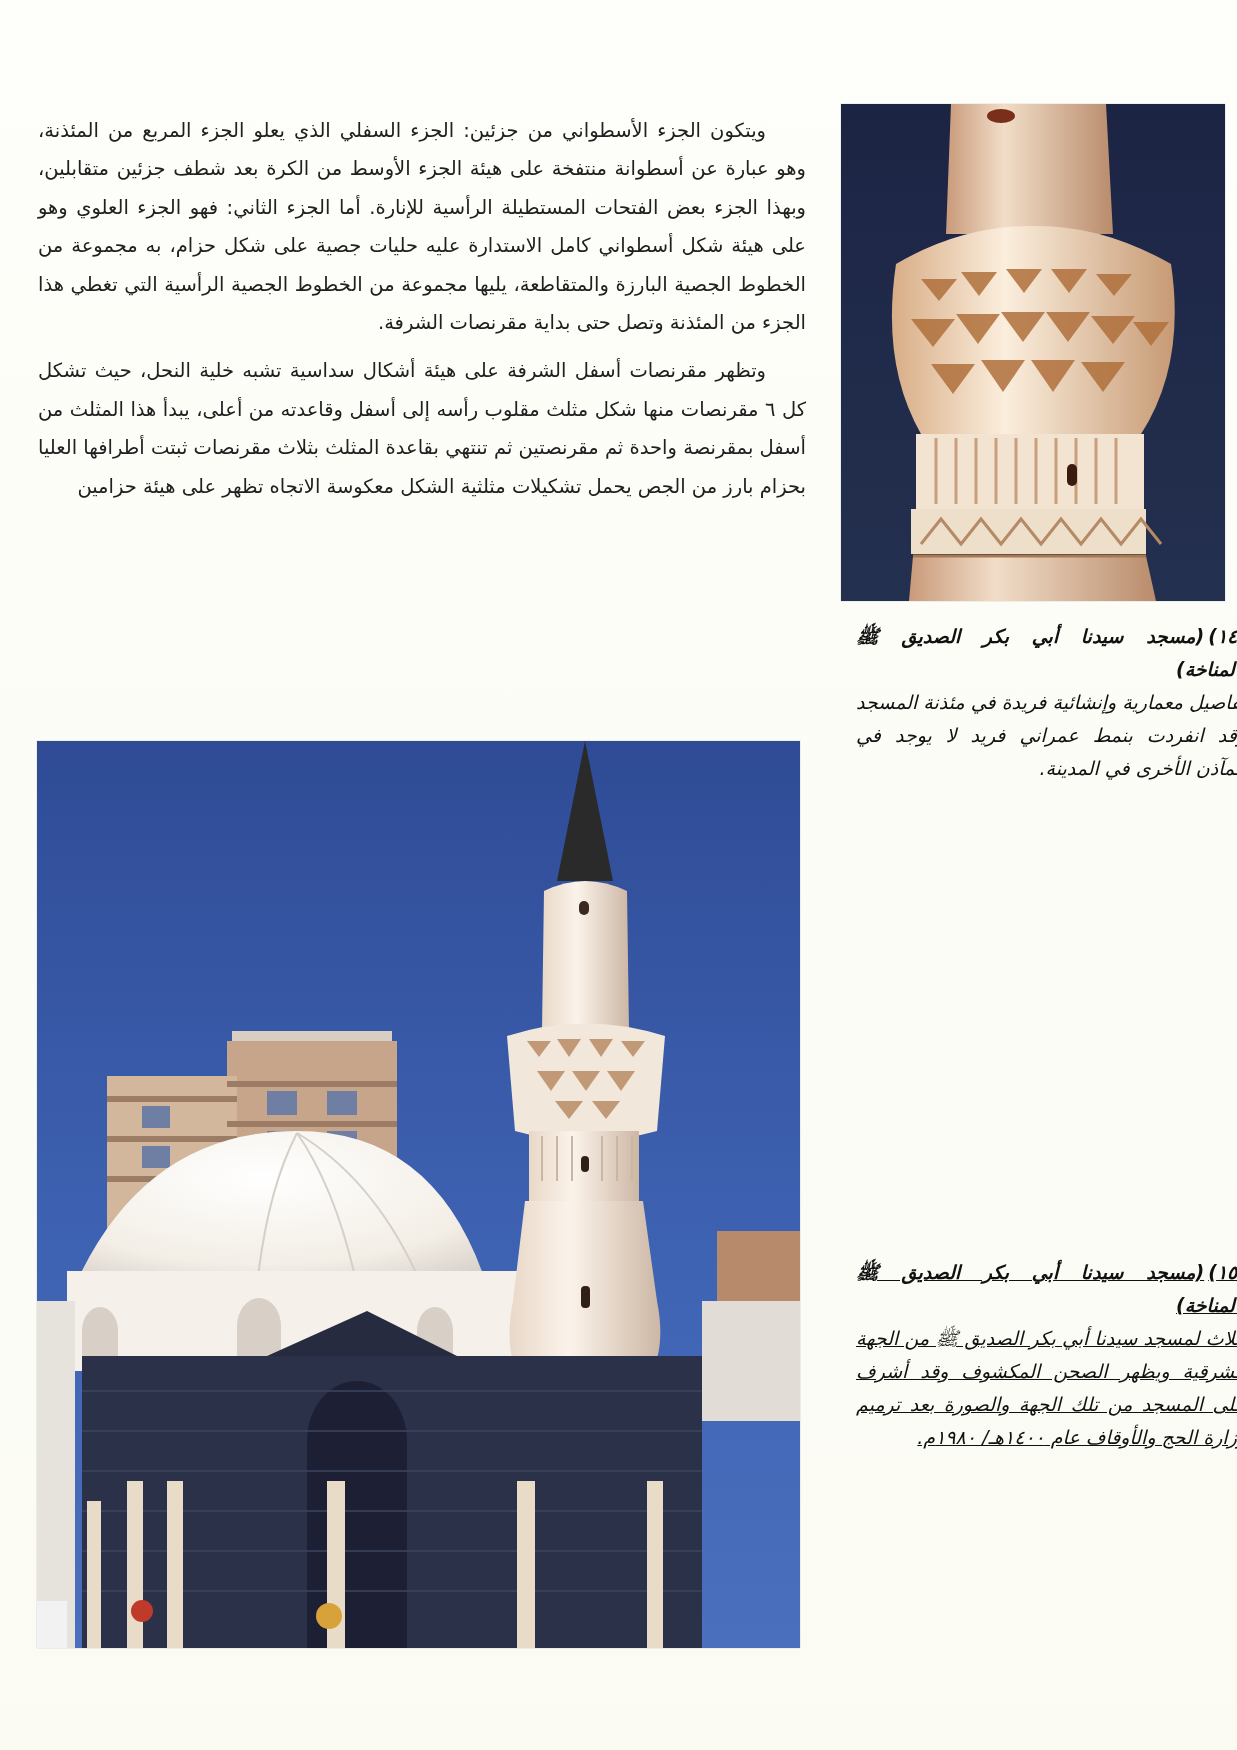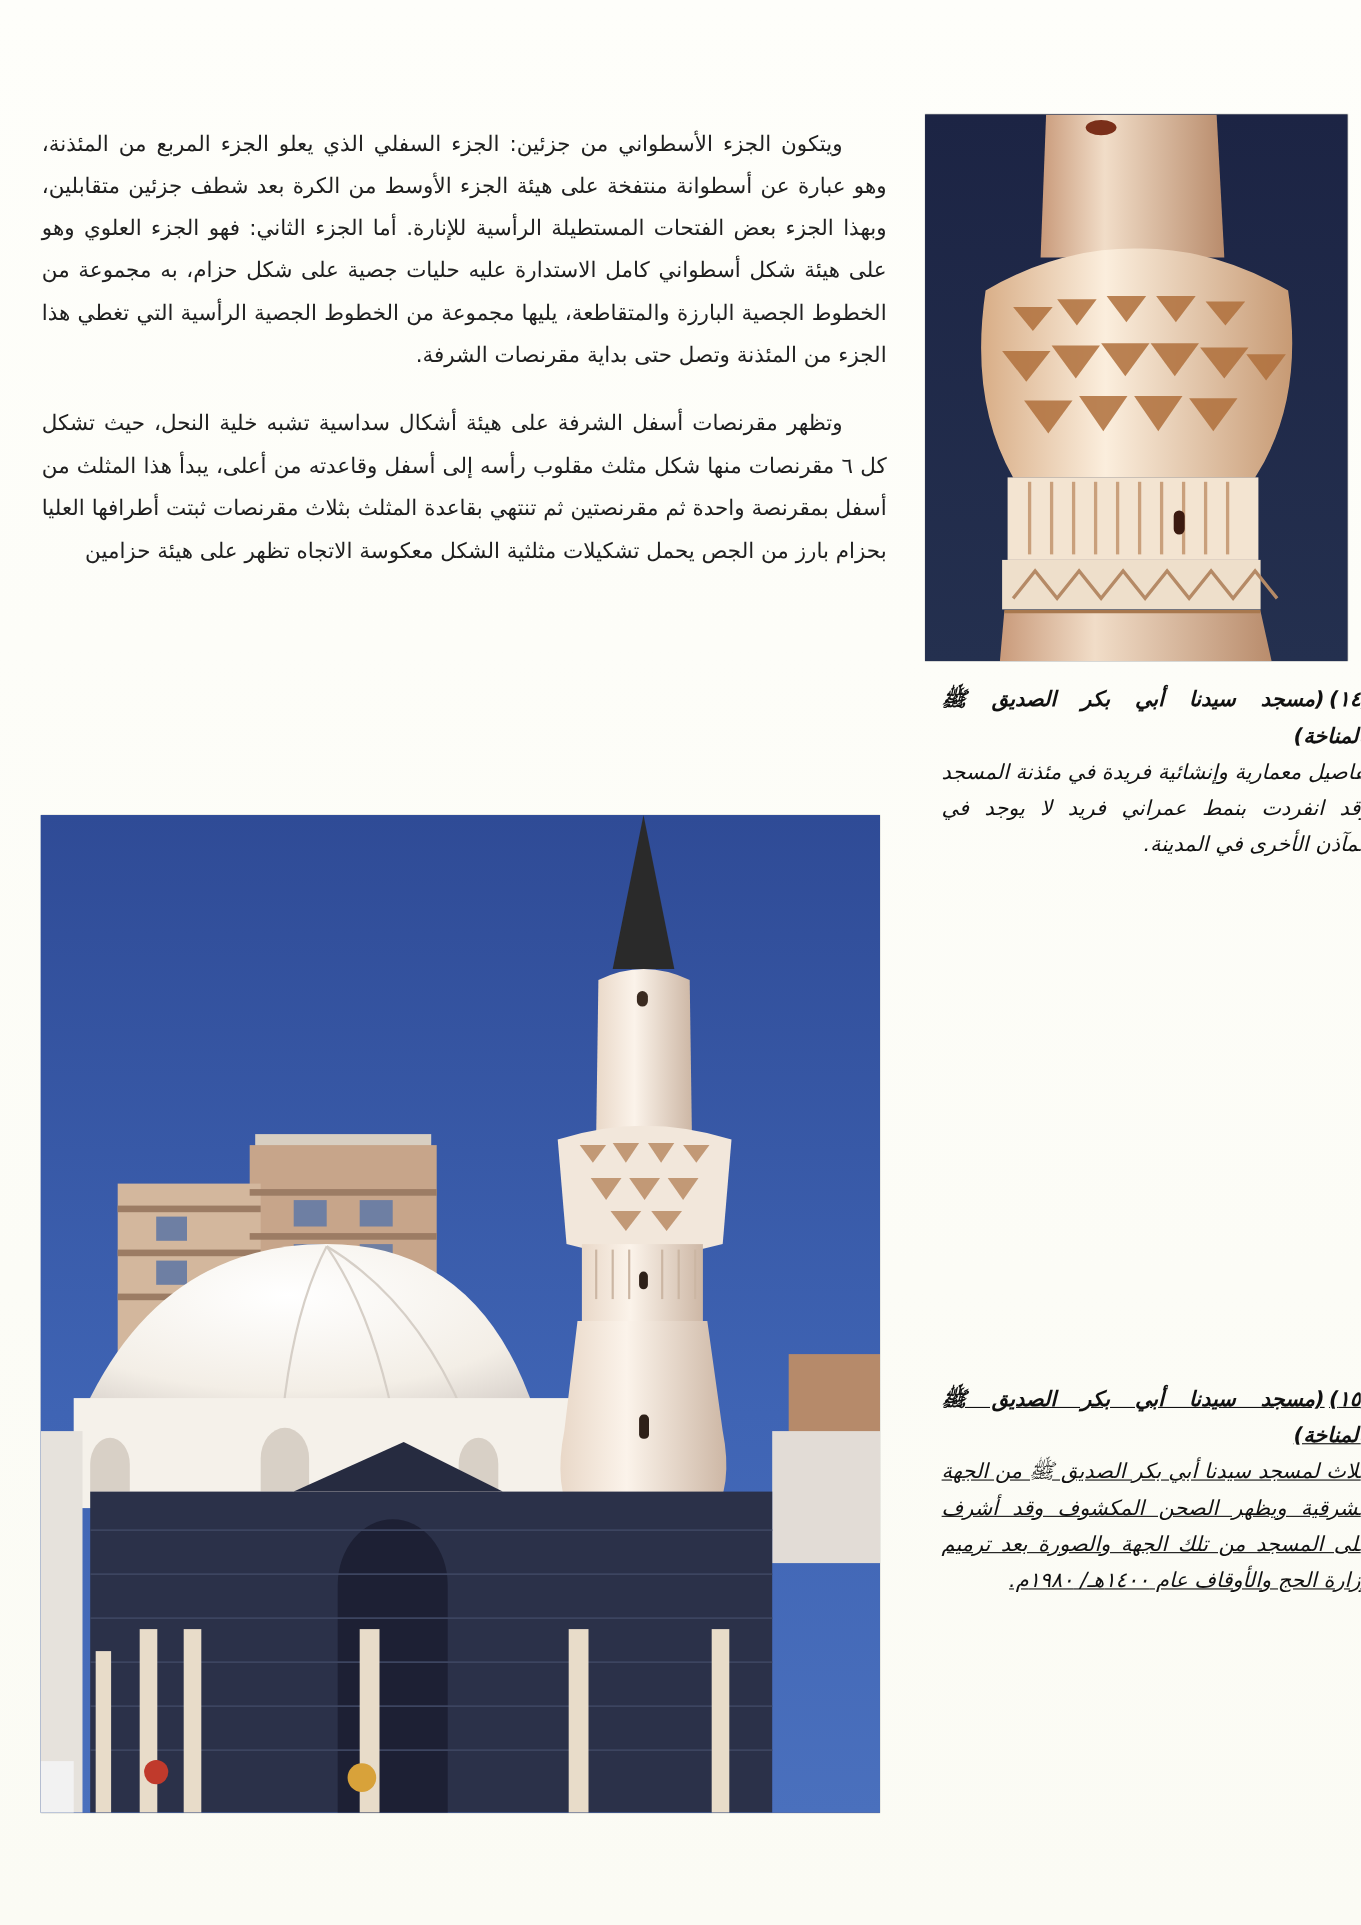--- a/index.html
+++ b/index.html
@@ -12,21 +12,21 @@
   .page { position: absolute; inset: 0; background: linear-gradient(180deg,#fefefa 0%, #fbfbf4 100%); }
 
   
   .body-text {
     position: absolute; left: 38px; top: 112px; width: 768px;
     direction: rtl; text-align: justify; text-align-last: right;
     font-family: "DejaVu Sans", sans-serif; font-size: 19.5px; line-height: 38.4px;
     color: #202020;
   }
   .body-text p { margin: 0; text-indent: 40px; }
-  .body-text p + p { margin-top: 24px; }
+  .body-text p + p { margin-top: 10px; }
 
   
   .photo { position: absolute; overflow: hidden; box-shadow: 0 0 1px rgba(0,0,0,.35); }
   .photo svg { display: block; width: 100%; height: 100%; }
   .photo-top { left: 841px; top: 104px; width: 384px; height: 497px; background: #1e2747; }
   .photo-bottom { left: 37px; top: 741px; width: 763px; height: 907px; background: #3a5aa8; }
 
   
   .caption {
     position: absolute; left: 836px; width: 390px; direction: rtl; text-align: justify; text-align-last: right;

